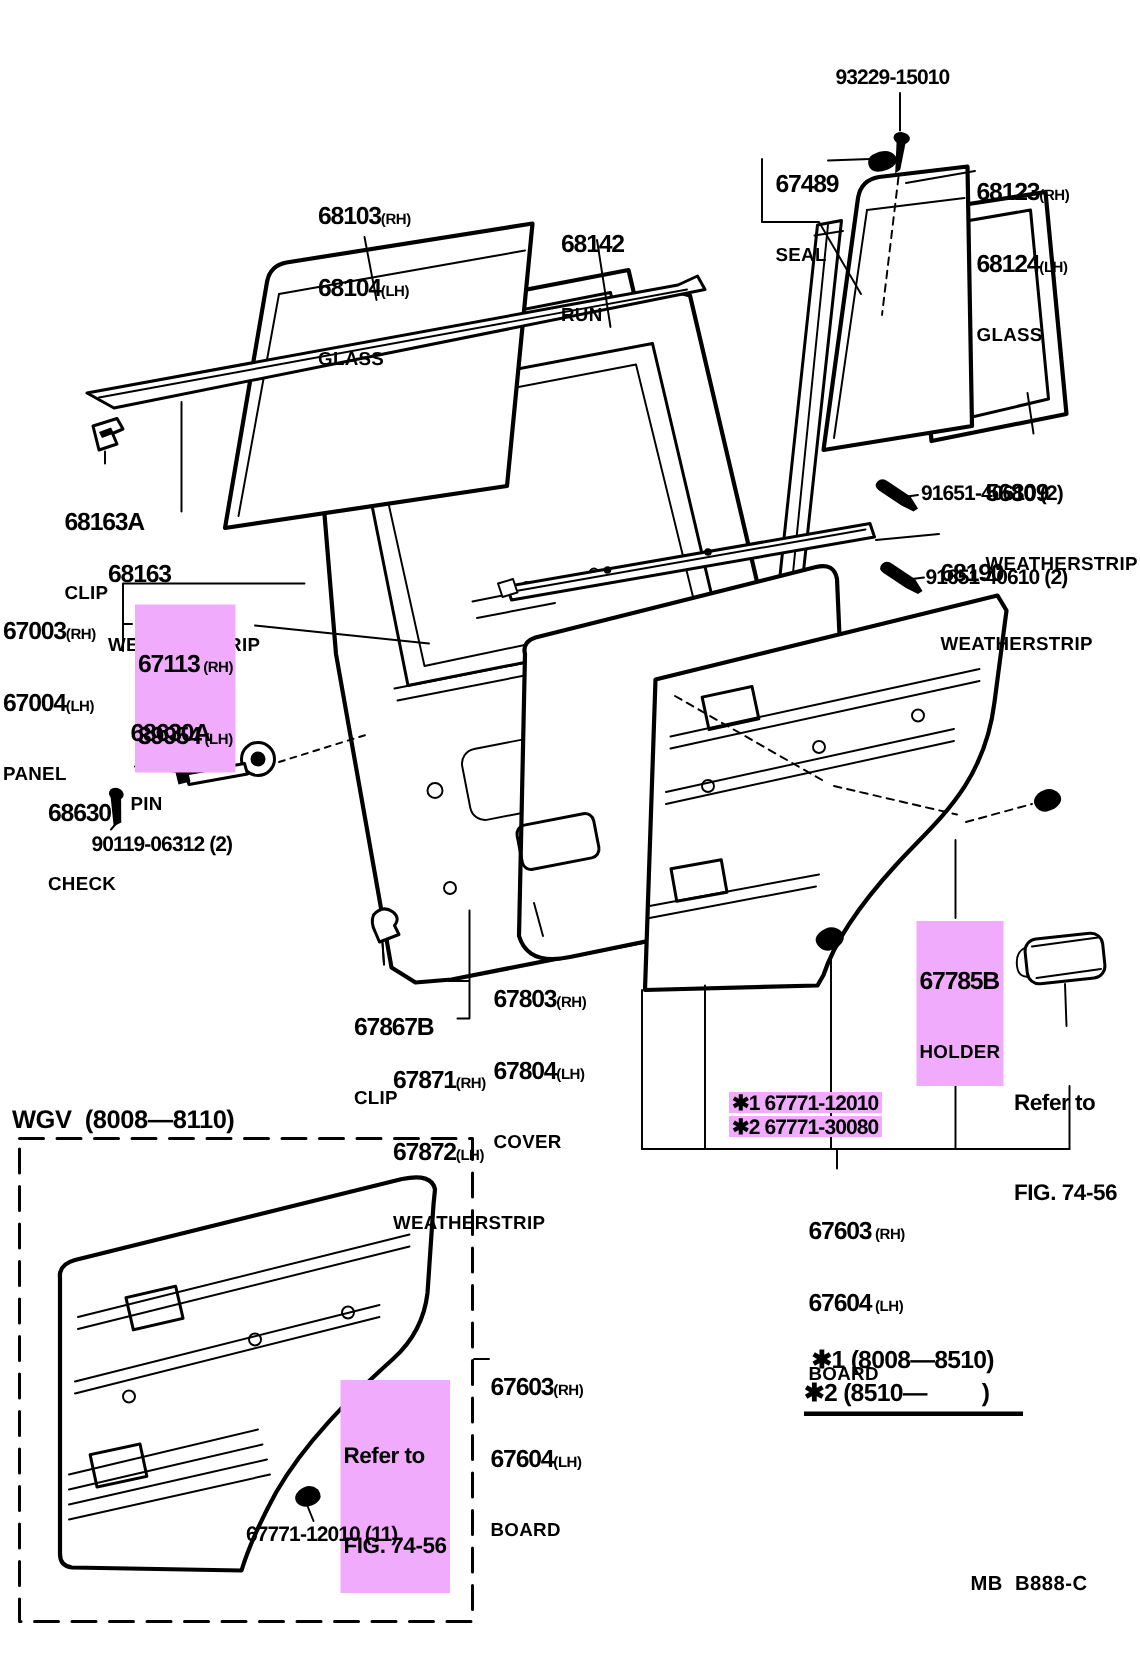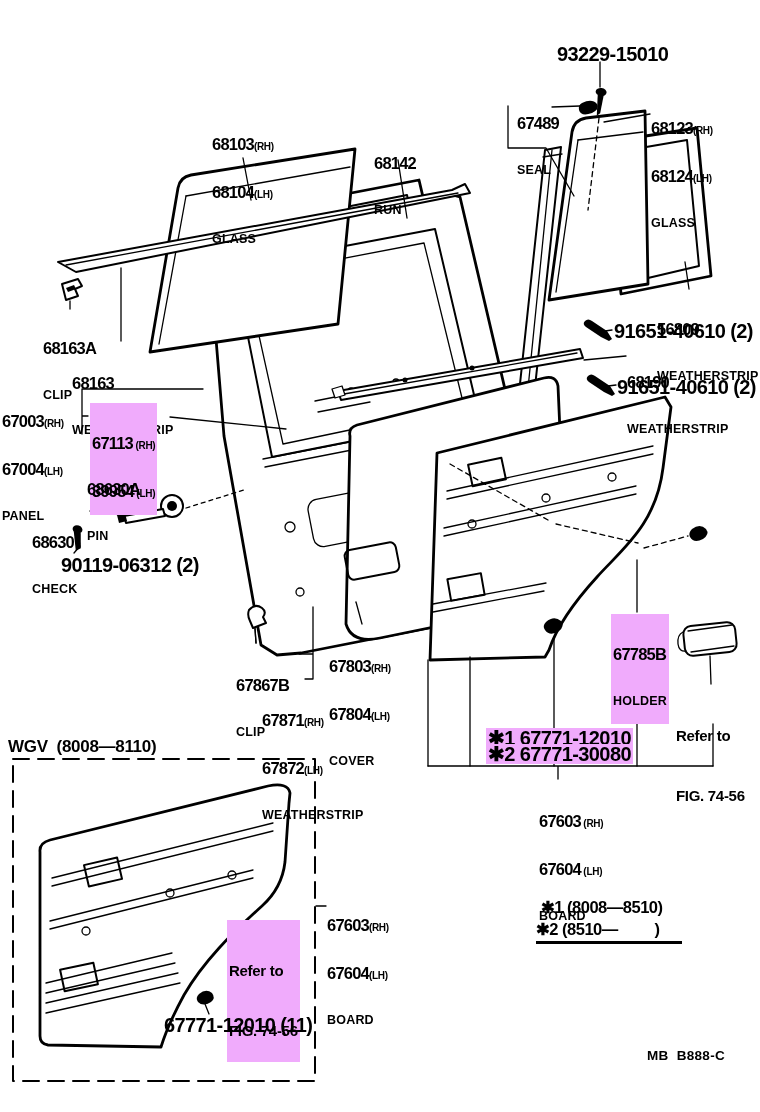--- a/index.html
+++ b/index.html
@@ -7,21 +7,21 @@
   svg{position:absolute;left:0;top:0;}
   .s3{stroke:#000;stroke-width:2.8;fill:none;stroke-linejoin:round;stroke-linecap:round;}
   .s2{stroke:#000;stroke-width:2;fill:none;stroke-linejoin:round;stroke-linecap:round;}
   .s1{stroke:#000;stroke-width:1.3;fill:none;stroke-linejoin:round;stroke-linecap:round;}
   .wf{fill:#fff;}
   .pl{position:absolute;font-weight:bold;line-height:1.0;white-space:pre;color:#000;}
   .ln{height:16px;}
   .num{font-size:16.5px;letter-spacing:-0.8px;}
   .sfx{font-size:10px;letter-spacing:-0.3px;}
   .desc{font-size:12.5px;letter-spacing:0.2px;margin-top:1px;}
-  .mid{font-size:20px;letter-spacing:-0.6px;}
+  .mid{font-size:14px;letter-spacing:-0.6px;}
   .note{font-size:16.5px;letter-spacing:-0.5px;}
   .refer{font-size:15px;letter-spacing:-0.3px;line-height:1.35;}
   .title{font-size:17px;letter-spacing:-0.3px;}
   .footer{font-size:13.5px;letter-spacing:0.3px;}
   .bgw{background:#f0abfc;padding:0 2px;}
   .uline{border-bottom:3px solid #000;padding-bottom:3px;display:inline-block;width:146px;}
 </style>
 </head>
 <body>
 

